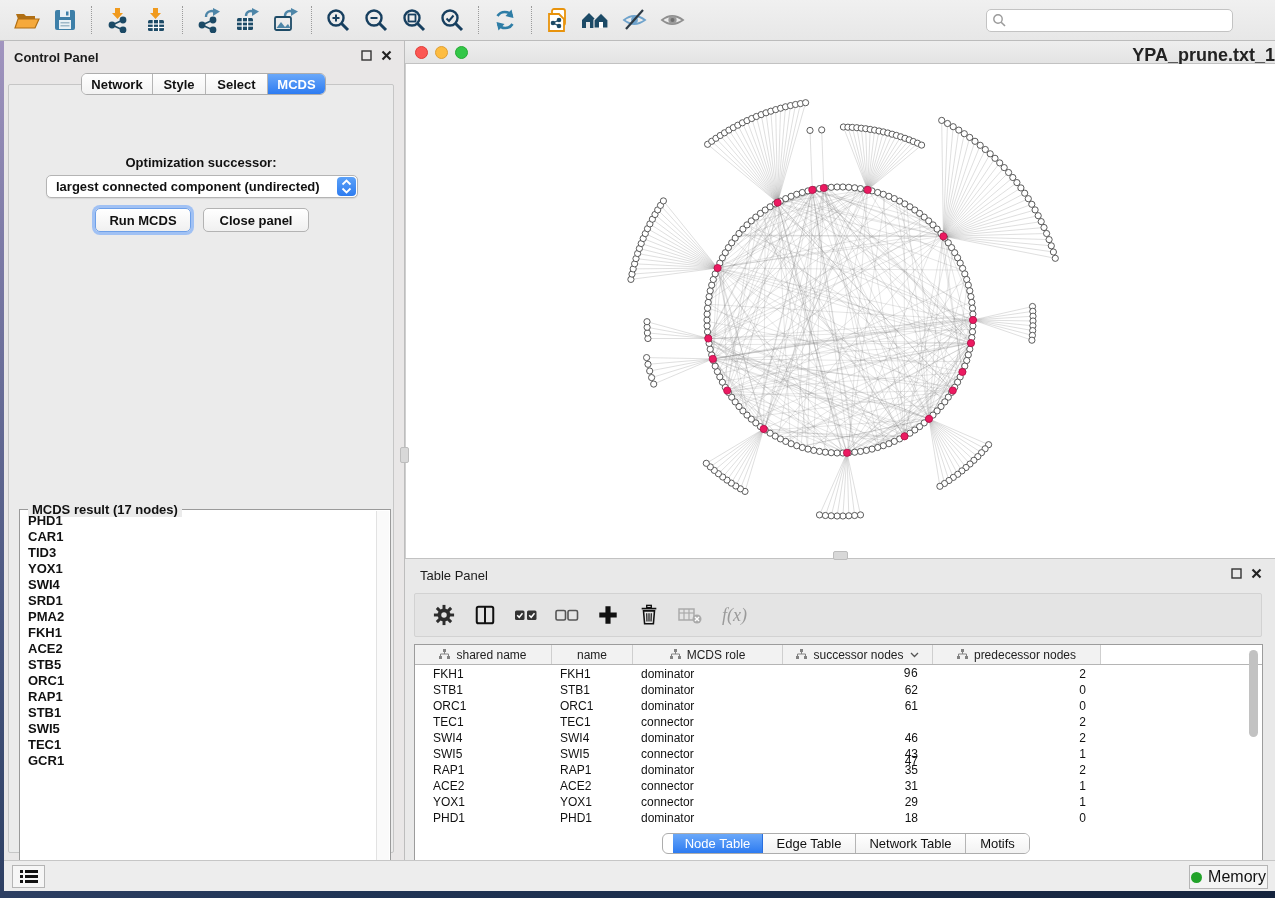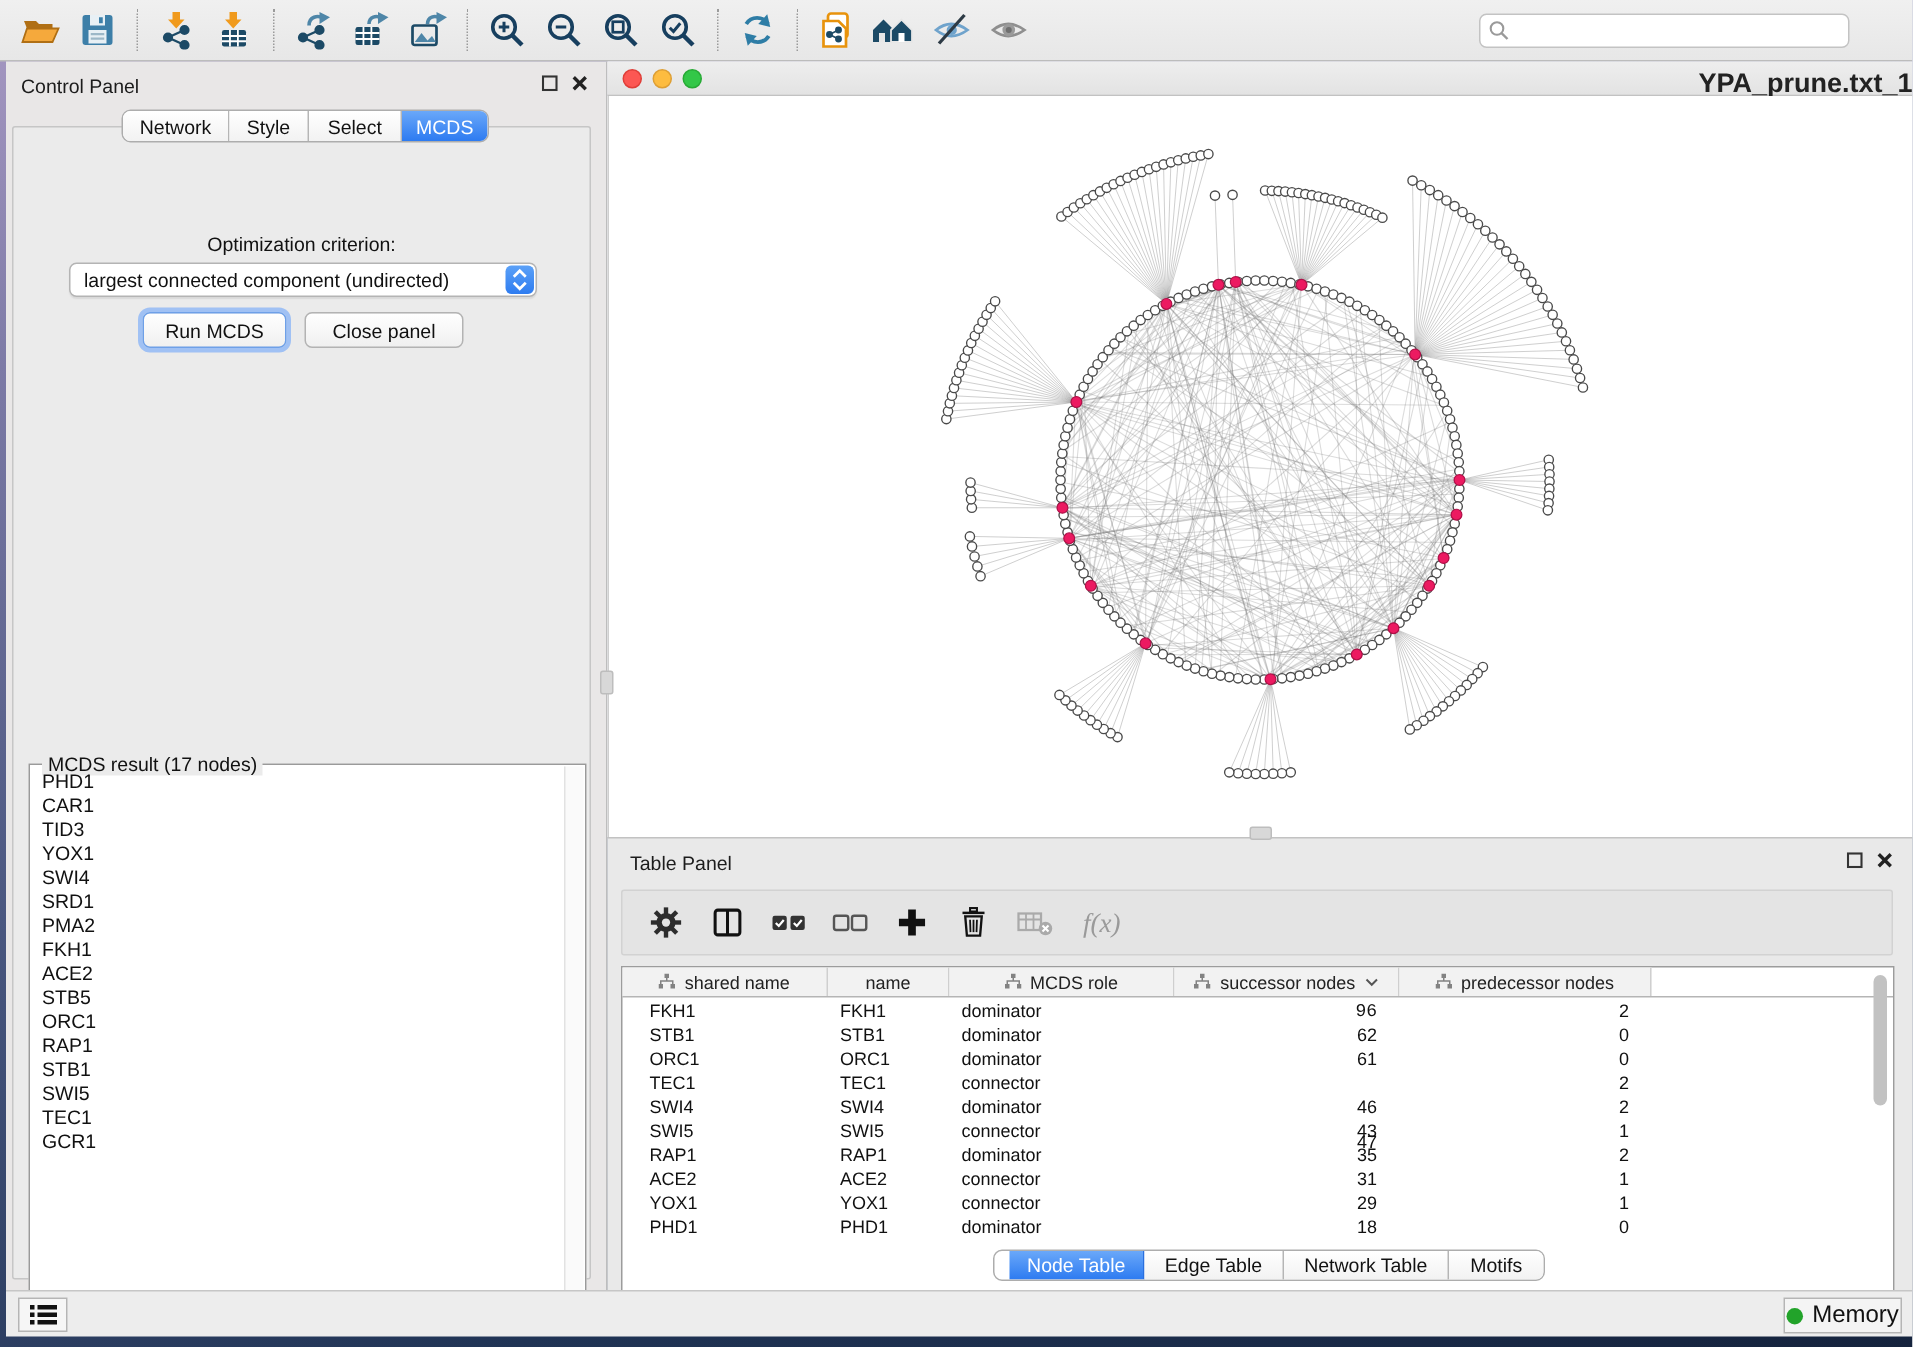--- a/index.html
+++ b/index.html
@@ -10,21 +10,21 @@
   .toolbar{ position:absolute; left:0; top:0; width:1275px; height:41px;
     background:linear-gradient(#f0f0f0,#e7e7e7); border-bottom:1px solid #bcbcbc;
     display:flex; align-items:center; padding-left:8px; }
   .tbtn{ width:38px; height:34px; display:flex; align-items:center; justify-content:center; cursor:default;}
   .tsep{ width:1px; height:28px; margin:0 7px; border-left:1px dotted #9b9b9b;}
   .search-wrap{ margin-left:auto; margin-right:42px; position:relative;}
   .search-input{ width:247px; height:23px; border:1px solid #c3c3c3; border-radius:5px; background:#fff;
     padding:0 6px 0 24px; font-size:12px; outline:none;}
   .search-glyph{ position:absolute; left:6px; top:4px; }
   
-  .control-panel{ position:absolute; left:4px; top:41px; width:401px; height:819px; background:#e9e7e7; border-right:1px solid #bdbdbd;}
+  .control-panel{ position:absolute; left:4px; top:41px; width:401px; height:819px; background:#e9e7e7; border-right:1px solid #bdbdbd;font-weight:bold;}
   .cp-title{ position:absolute; left:10px; top:9px; font-size:13px; color:#1c1c1c;}
   .panel-winbtns{ position:absolute; top:9px; right:12px; display:flex; gap:9px; align-items:center;}
   .cp-tabs{ position:absolute; left:77px; top:32px; height:22px; display:flex; z-index:3;
     border:1px solid #adadad; border-radius:6px; overflow:hidden; background:#fff;}
   .seg-tab{ height:100%; display:flex; align-items:center; justify-content:center; font-size:13px;
     color:#111; background:linear-gradient(#ffffff,#f2f2f2); border-right:1px solid #b5b5b5; cursor:default;}
   .seg-tab:last-child{ border-right:none;}
   .seg-tab.active{ background:linear-gradient(#6aa8f9,#2d7bf1); color:#fff; border-color:#2a6fde;}
   .cp-content{ position:absolute; left:4px; top:43px; width:386px; height:769px;
     background:#ebebeb; border:1px solid #c6c6c6; border-radius:2px;}
@@ -268,21 +268,21 @@
         <line x1="9.5" y1="1.5" x2="1.5" y2="9.5" stroke="#222" stroke-width="2.2"></line>
       </svg>
     </div>
     <div class="cp-tabs" id="cp-tabs">
         <div class="seg-tab" style="width: 71px;">Network</div>
         <div class="seg-tab" style="width: 53px;">Style</div>
         <div class="seg-tab" style="width: 62px;">Select</div>
         <div class="seg-tab active" style="width: 57px;">MCDS</div>
       </div>
     <div class="cp-content">
-      <div class="opt-label">Optimization criterion:</div>
+      <div class="opt-label">Optimization successor:</div>
       <div class="dropdown">
         <span class="dropdown-text">largest connected component (undirected)</span>
         <span class="stepper">
           <svg width="15" height="17" viewBox="0 0 15 17">
             <polyline points="3.5,6.5 7.5,2.5 11.5,6.5" fill="none" stroke="#fff" stroke-width="1.8"></polyline>
             <polyline points="3.5,10.5 7.5,14.5 11.5,10.5" fill="none" stroke="#fff" stroke-width="1.8"></polyline>
           </svg>
         </span>
       </div>
       <div class="cp-btn btn-run">Run MCDS</div>

